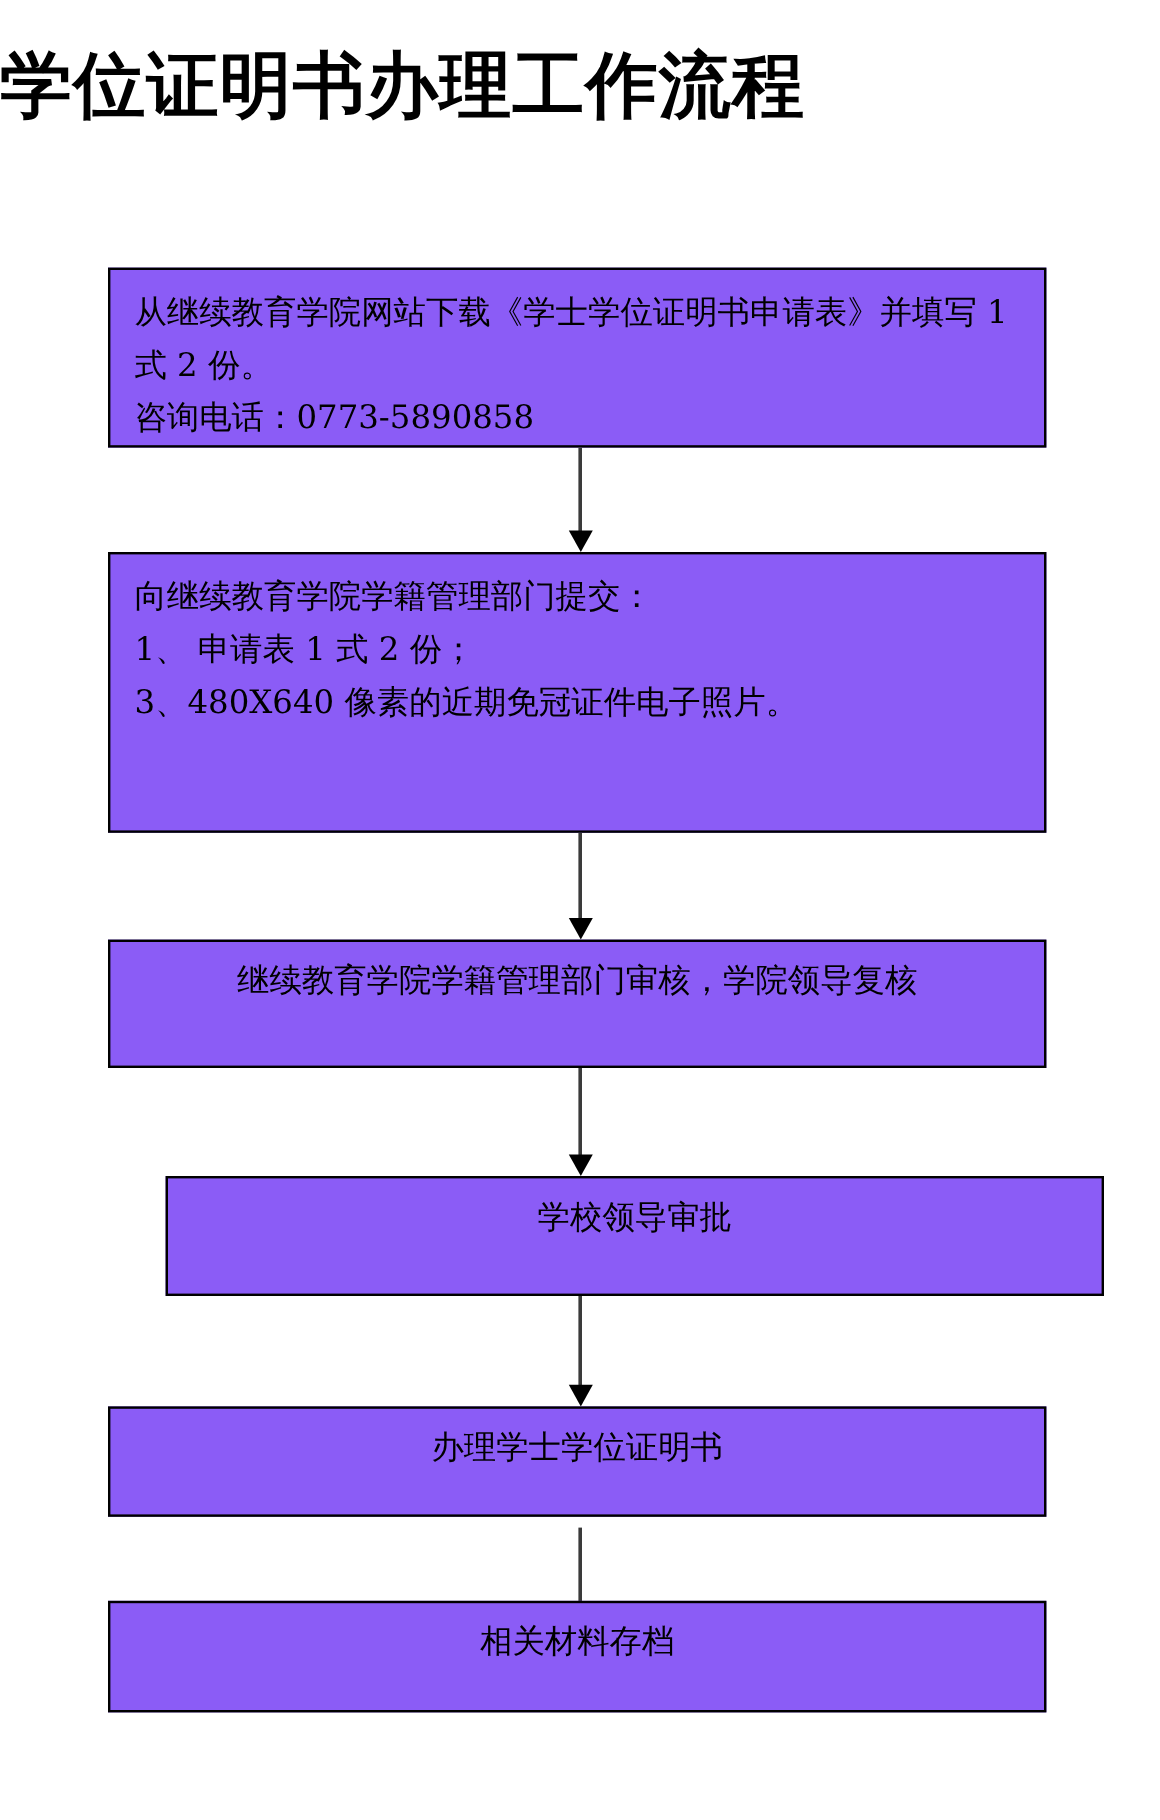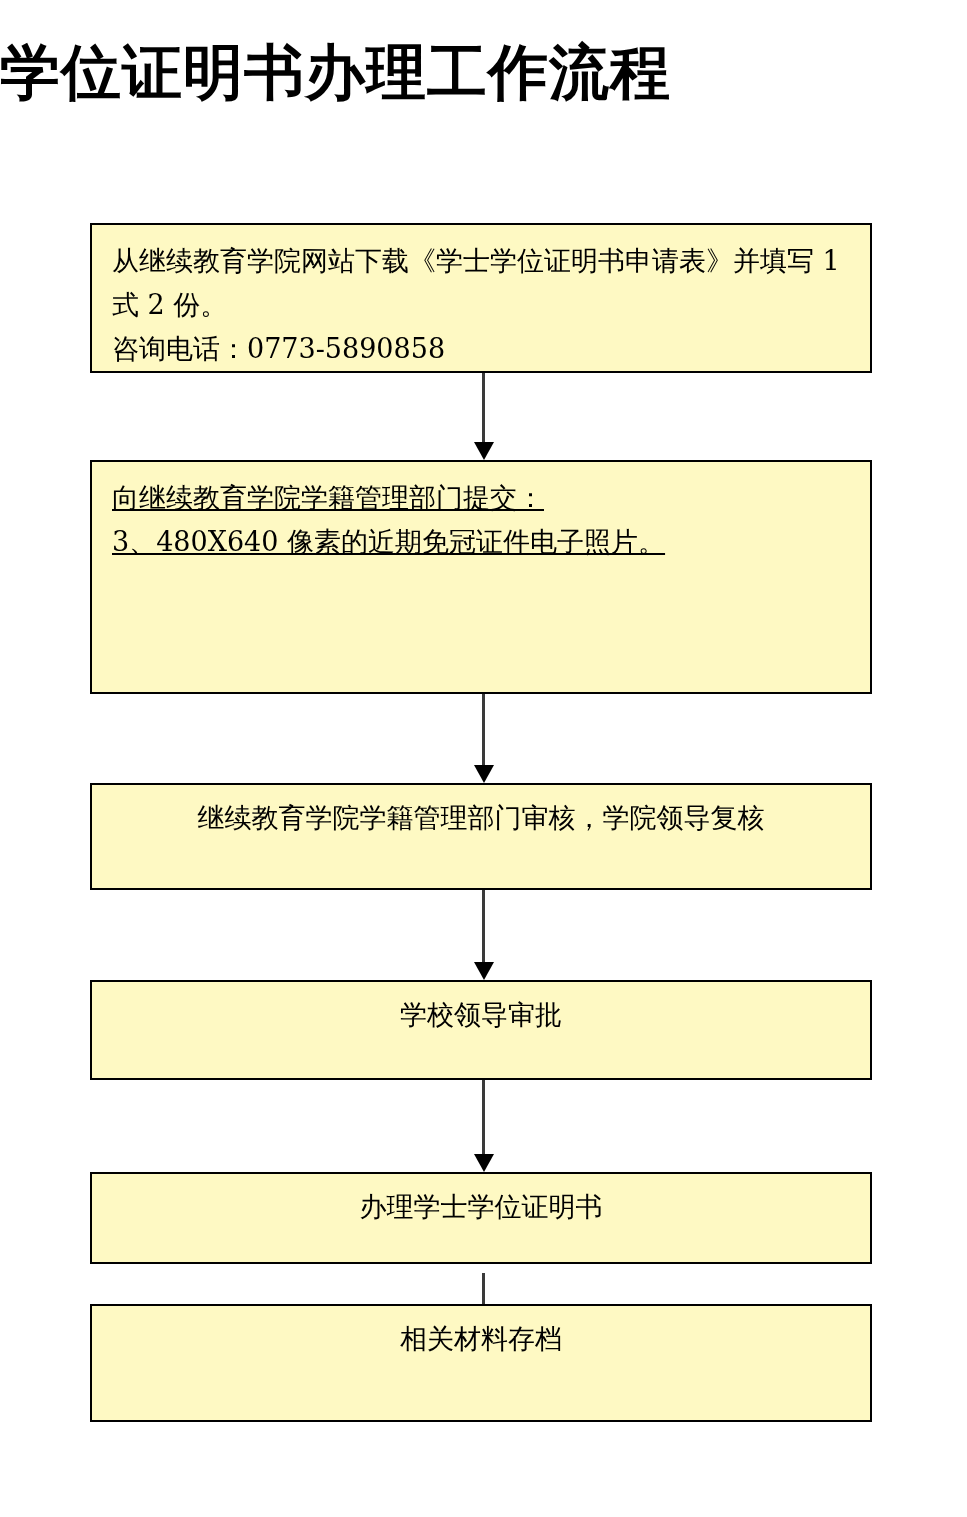--- a/index.html
+++ b/index.html
@@ -42,21 +42,21 @@
     width: 967px;
     height: 1517px;
   }
 
   .flow-box {
     position: absolute;
     left: 90px;
     width: 782px;
     box-sizing: border-box;
     border: 2px solid #000000;
-    background: #fef9c3;
+    background: #8b5cf6;
   }
 
   .box-body {
     padding: 0;
     margin: 0;
   }
 
   
   .flow-box.align-left .box-body {
     padding: 14px 18px 0 20px;
@@ -114,44 +114,45 @@
       <div class="line">式 2 份。</div>
       <div class="line">咨询电话：0773-5890858</div>
     </div>
   </div>
 
   <div class="connector" style="top:373px;height:87px;">
     <div class="stem" style="height:70px;"></div>
     <div class="head" style="top:69px;"></div>
   </div>
 
-  <div class="flow-box align-left" style="top:460px;height:234px;text-decoration:underline;">
+  <div class="flow-box align-left" style="top:460px;height:234px;">
     <div class="box-body">
       <div class="line">向继续教育学院学籍管理部门提交：</div>
+      <div class="line">1、 申请表 1 式 2 份；</div>
       <div class="line">3、480X640 像素的近期免冠证件电子照片。</div>
     </div>
   </div>
 
   <div class="connector" style="top:694px;height:89px;">
     <div class="stem" style="height:72px;"></div>
     <div class="head" style="top:71px;"></div>
   </div>
 
   <div class="flow-box align-center" style="top:783px;height:107px;">
     <div class="box-body">
       <div class="line">继续教育学院学籍管理部门审核，学院领导复核</div>
     </div>
   </div>
 
   <div class="connector" style="top:890px;height:90px;">
     <div class="stem" style="height:73px;"></div>
     <div class="head" style="top:72px;"></div>
   </div>
 
-  <div class="flow-box align-center" style="top:980px;height:100px;">
+  <div class="flow-box align-center" style="top:980px;height:100px;margin-left:48px;">
     <div class="box-body">
       <div class="line">学校领导审批</div>
     </div>
   </div>
 
   <div class="connector" style="top:1080px;height:92px;">
     <div class="stem" style="height:75px;"></div>
     <div class="head" style="top:74px;"></div>
   </div>
 
@@ -159,19 +160,19 @@
     <div class="box-body">
       <div class="line">办理学士学位证明书</div>
     </div>
   </div>
 
   <div class="connector" style="top:1273px;height:89px;">
     <div class="stem" style="height:72px;"></div>
     <div class="head" style="top:71px;"></div>
   </div>
 
-  <div class="flow-box align-center" style="top:1304px;height:118px;">
+  <div class="flow-box align-center" style="top:1334px;height:93px;">
     <div class="box-body">
       <div class="line">相关材料存档</div>
     </div>
   </div>
 
 </div>
 
 </body></html>

